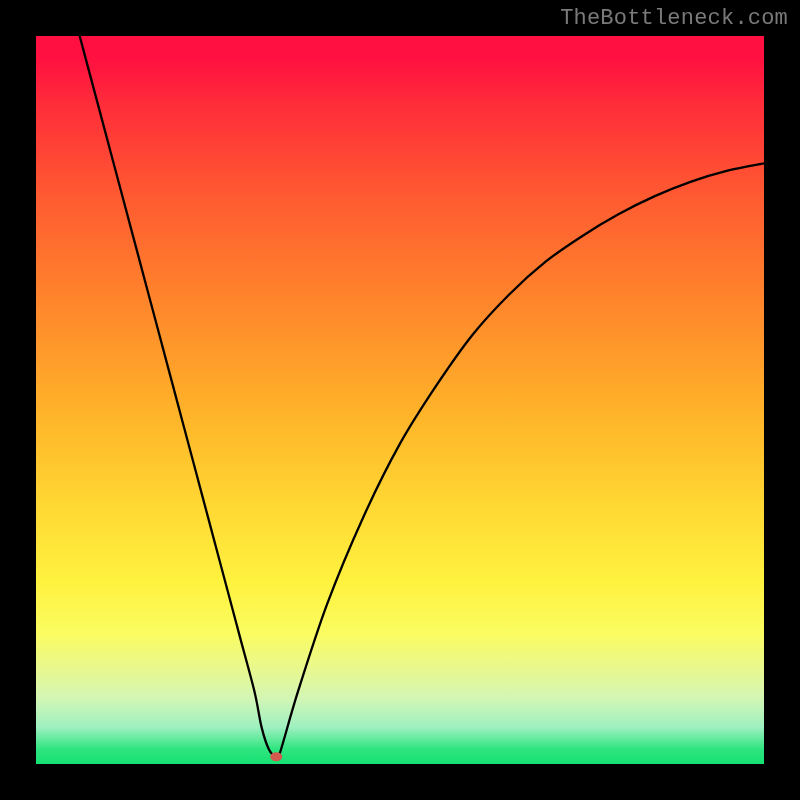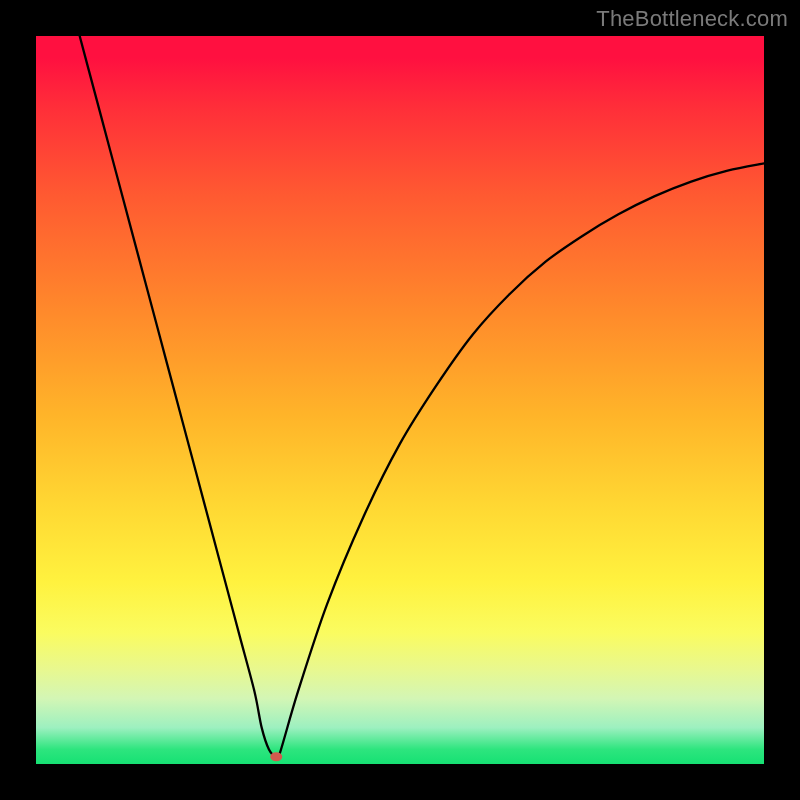--- a/index.html
+++ b/index.html
@@ -11,20 +11,21 @@
     overflow: hidden;
     font-family: Arial, Helvetica, sans-serif;
   }
   .frame {
     position: absolute;
     left: 0;
     top: 0;
     width: 800px;
     height: 800px;
     background: #000;
+    font-family: Liberation Mono, monospace;
   }
   .plot {
     position: absolute;
     left: 36px;
     top: 36px;
     width: 728px;
     height: 728px;
     background: linear-gradient(to bottom,
       #ff1040 0%,
       #ff1040 3%,

